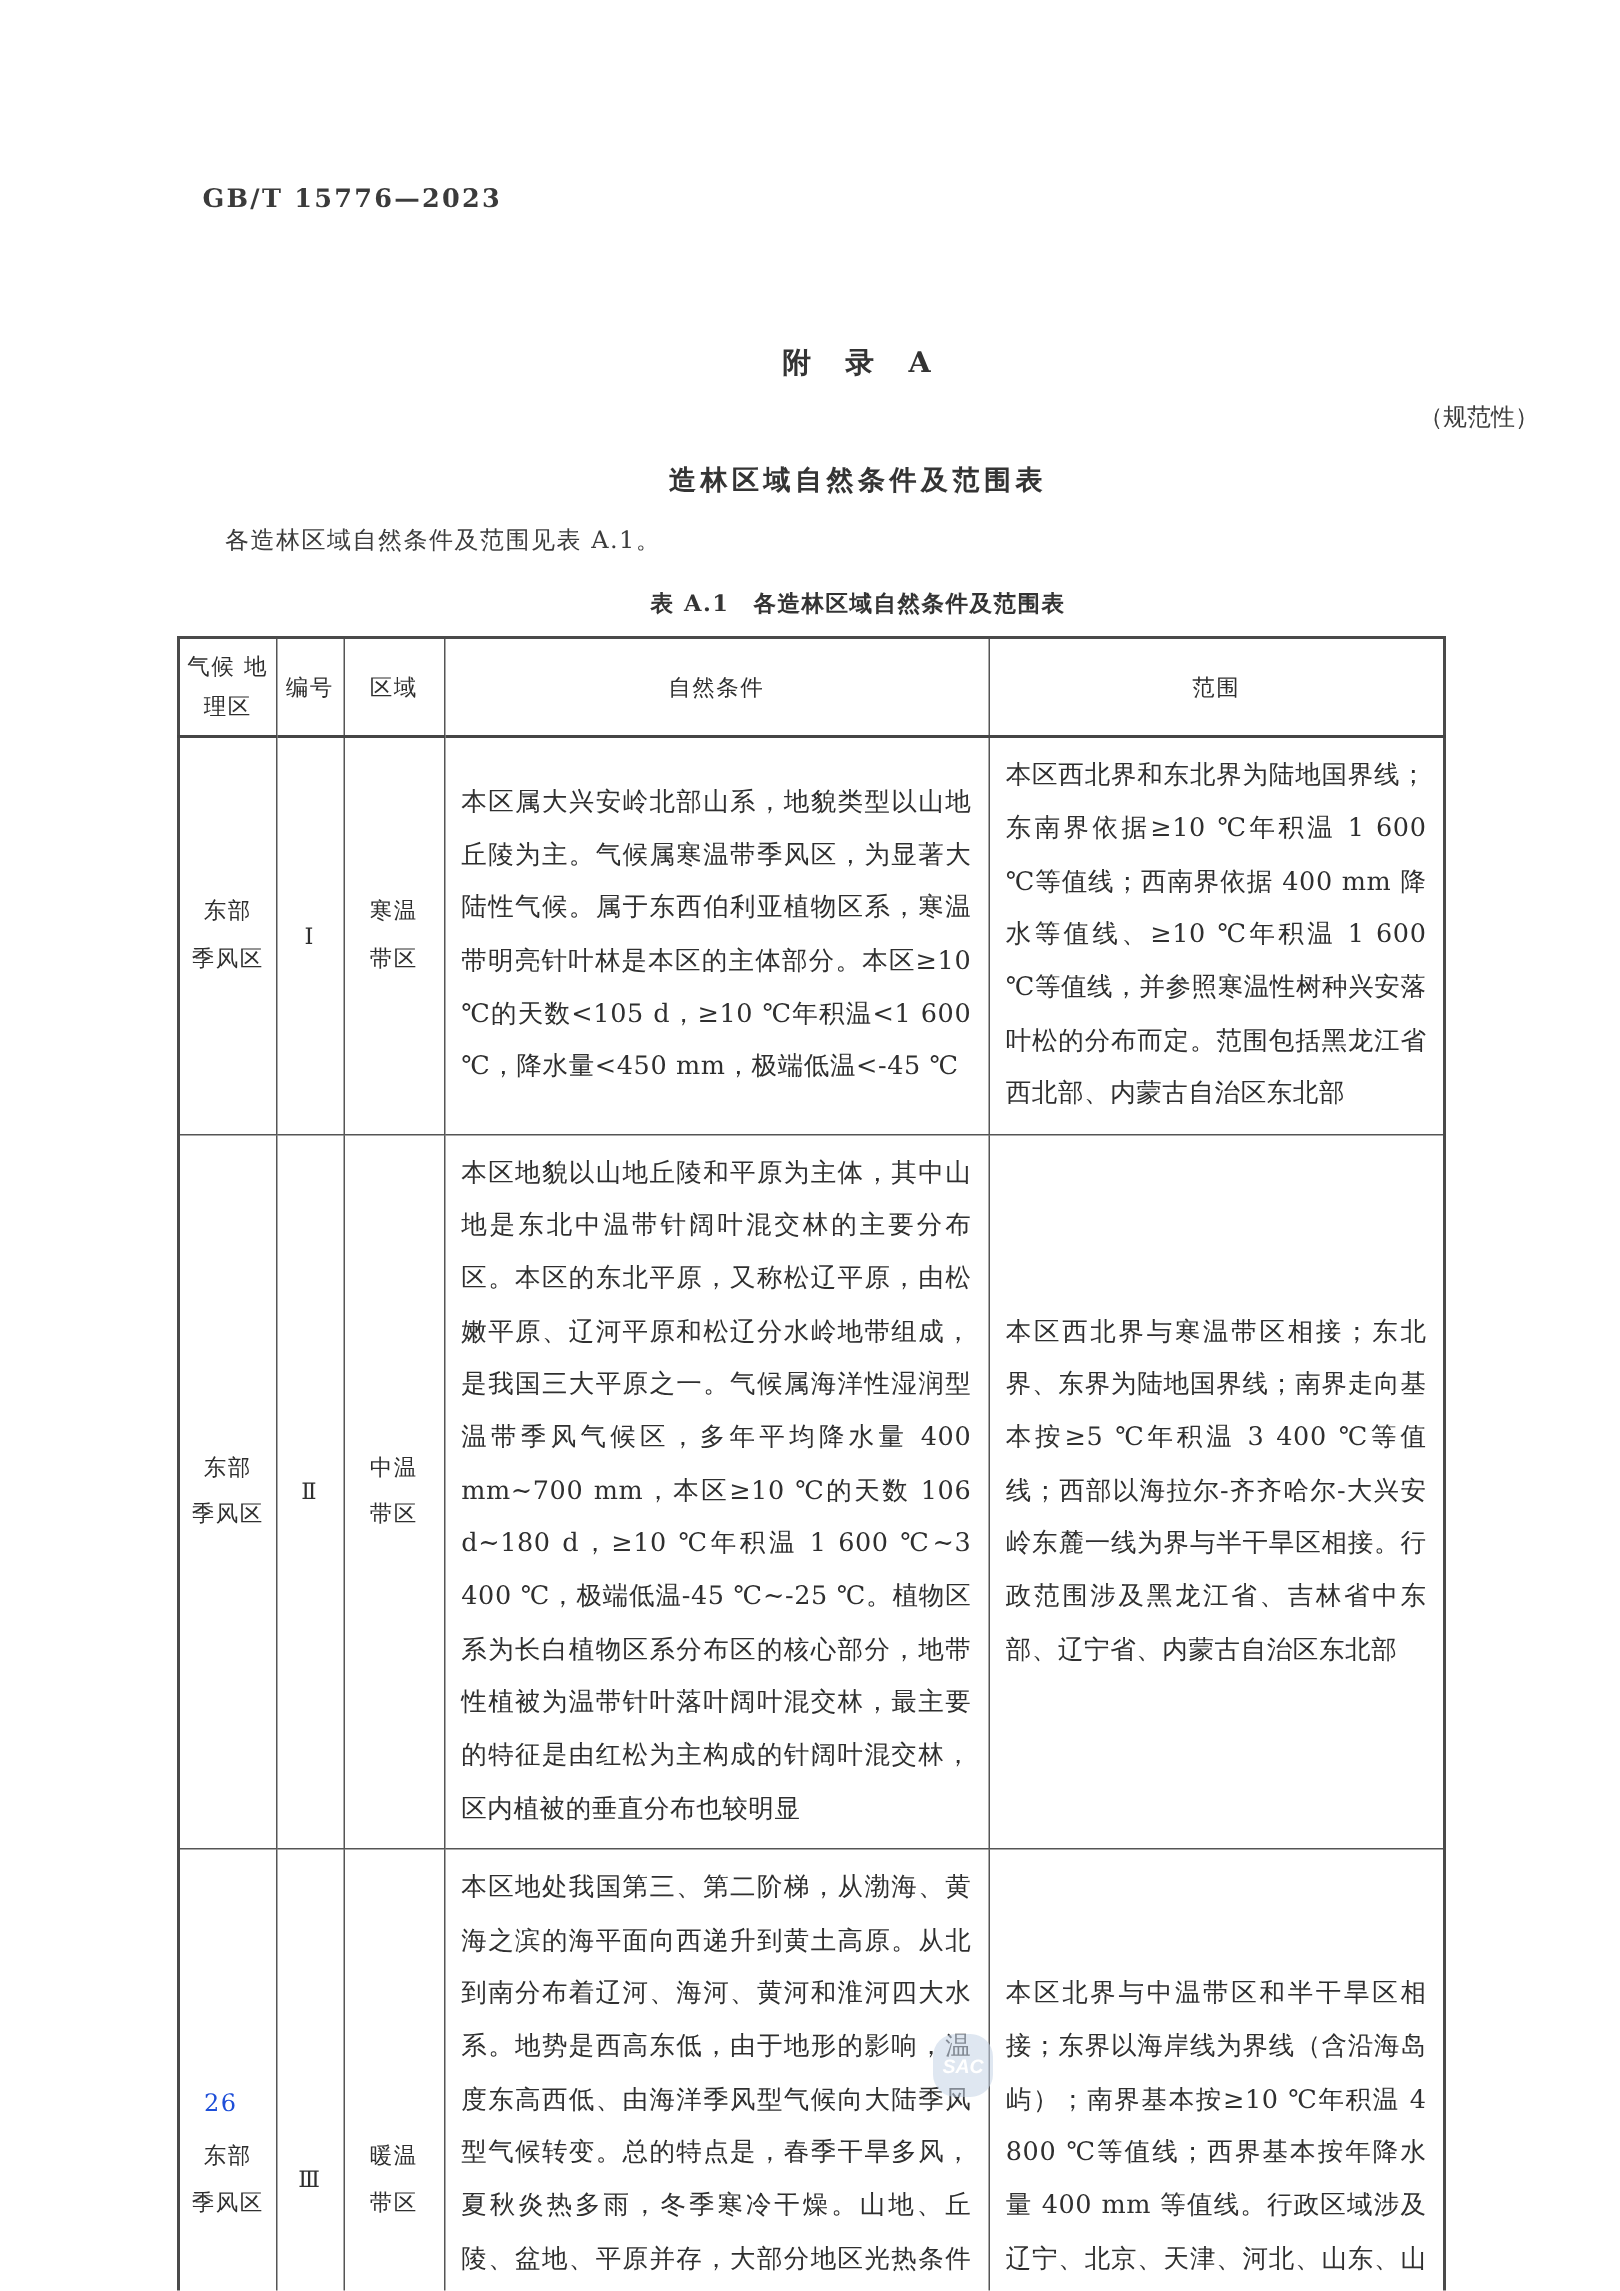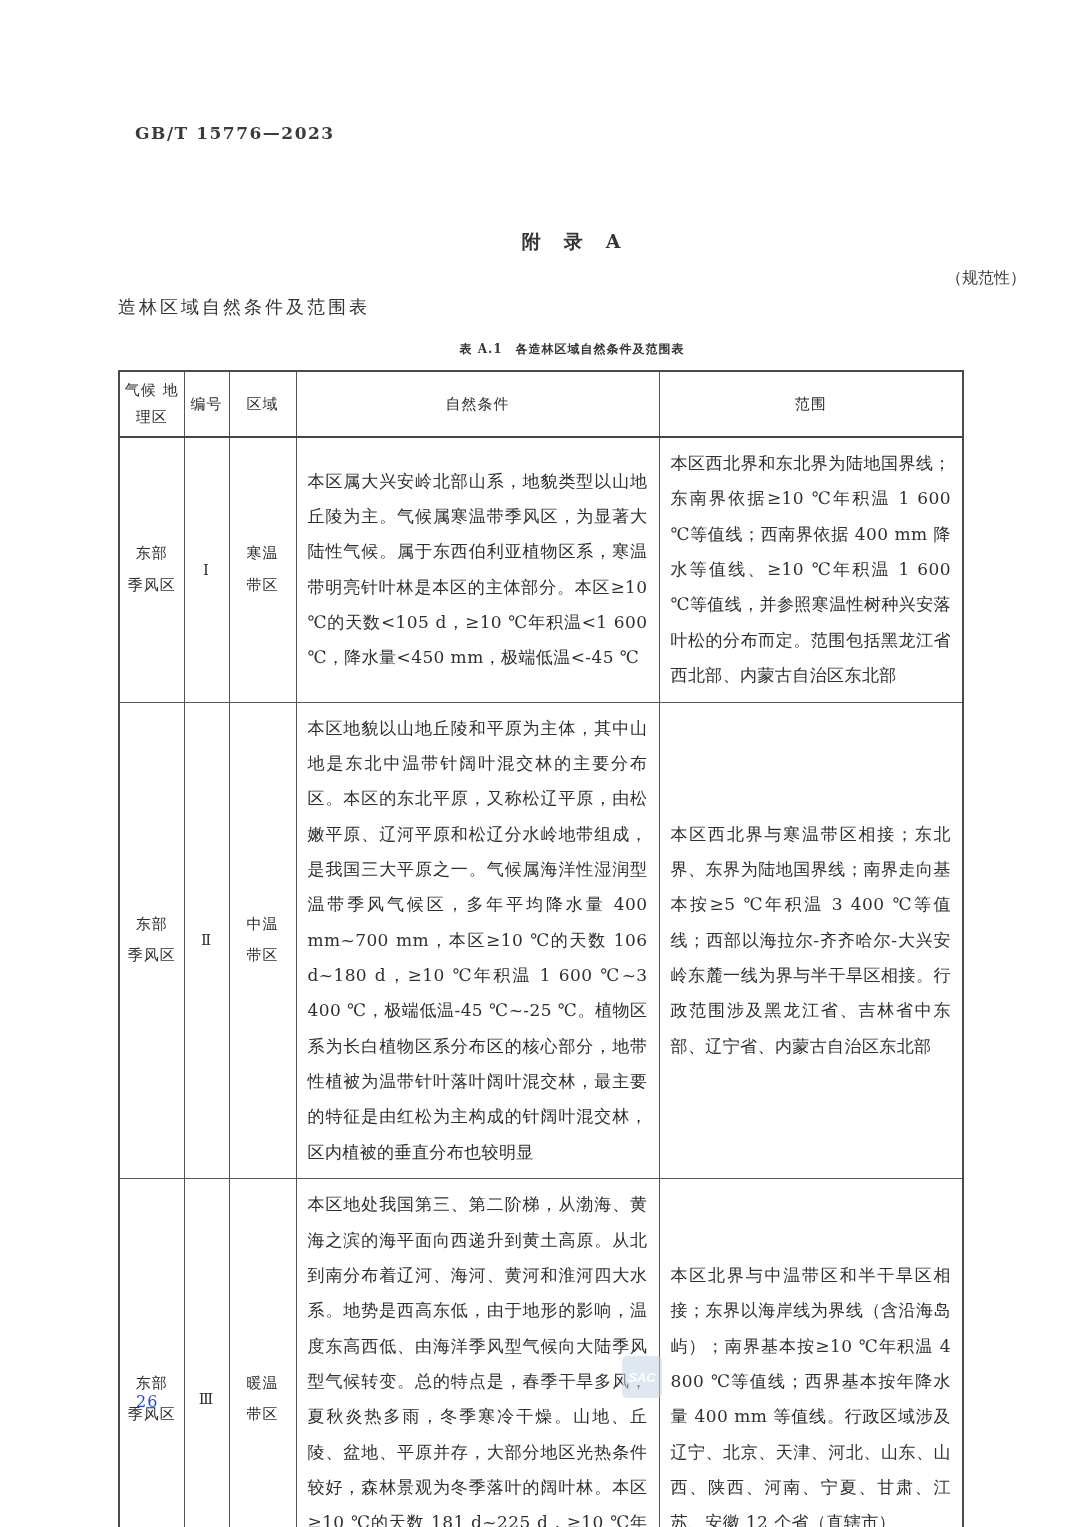--- a/index.html
+++ b/index.html
@@ -38,38 +38,38 @@
     letter-spacing: 2px;
     color: #343434;
   }
   .appendix-sub {
     margin-top: 13px;
     text-align: right;
     font-size: 16px;
     color: #3c3c3c;
   }
   .appendix-heading {
-    margin-top: 6px;
-    text-align: left;
+    margin-top: 19px;
+    text-align: center;
     font-size: 18px;
-    font-weight: 400;
+    font-weight: 700;
     letter-spacing: 3px;
     color: #343434;
   }
   .intro {
     margin: 18px 0 0 0;
     font-size: 16px;
     text-indent: 2em;
     letter-spacing: 1px;
     color: #3c3c3c;
   }
   .table-caption {
     margin-top: 22px;
     text-align: center;
-    font-size: 12px;
+    font-size: 15px;
     font-weight: 700;
     letter-spacing: 1px;
     color: #343434;
   }
   table.region-table {
     margin-top: 12px;
     width: 844px;
     border-collapse: collapse;
     table-layout: fixed;
     border: 2px solid #4a4a4a;
@@ -117,21 +117,21 @@
     letter-spacing: 0.4px;
   }
   .watermark {
     position: absolute;
     left: 622px;
     top: 1356px;
     width: 40px;
     height: 42px;
     background: #c6d4e6;
     opacity: 0.55;
-    border-radius: 5px;
+    border-radius: 15px;
     display: flex;
     align-items: center;
     justify-content: center;
     font-family: "Liberation Sans", sans-serif;
     font-style: italic;
     font-weight: 700;
     font-size: 13px;
     color: #ffffff;
   }
   .page-number {
@@ -147,20 +147,21 @@
 <body>
 
 <div class="std-number">GB/T 15776—2023</div>
 
 <div class="content">
 
   <div class="appendix-title">附　录　A</div>
   <div class="appendix-sub">（规范性）</div>
   <div class="appendix-heading">造林区域自然条件及范围表</div>
 
+  <p class="intro">各造林区域自然条件及范围见表 A.1。</p>
 
   <div class="table-caption">表 A.1　各造林区域自然条件及范围表</div>
 
   <table class="region-table">
     <colgroup>
       <col class="col-climate">
       <col class="col-code">
       <col class="col-region">
       <col class="col-nature">
       <col class="col-range">

